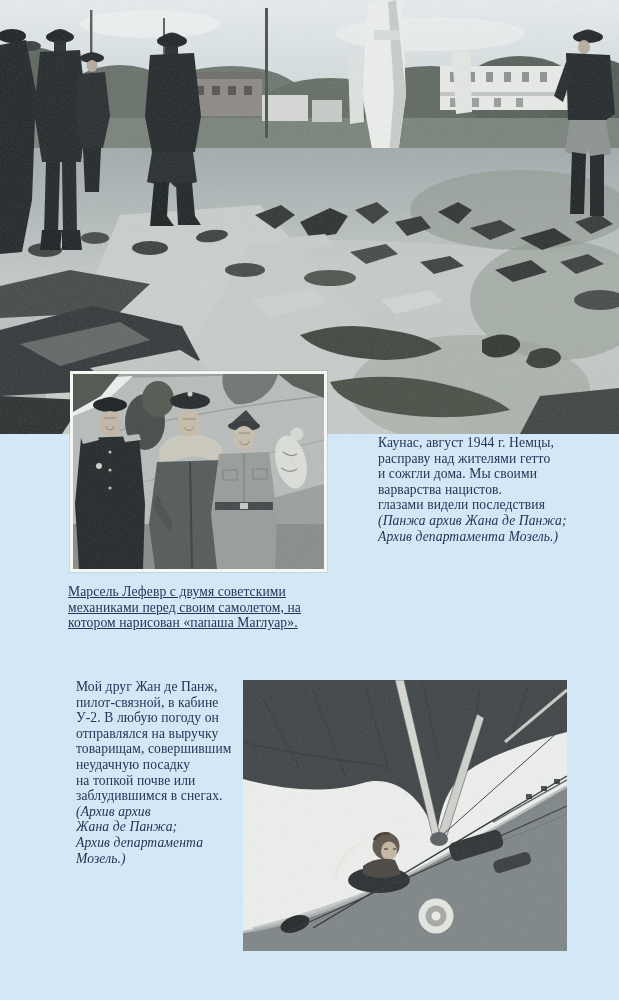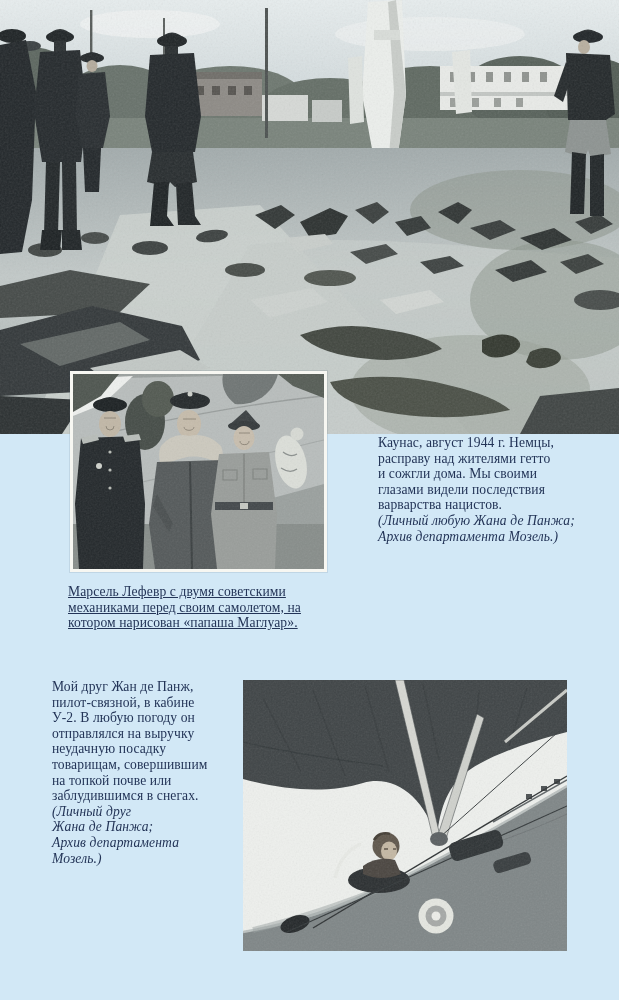--- a/index.html
+++ b/index.html
@@ -254,42 +254,42 @@
         <path d="M150,96 h14 v10 h-14 z M180,95 h14 v10 h-14 z" fill="none" stroke="#7e827f" stroke-width="1.1"></path>
       </g>
       <rect width="251" height="195" filter="url(#grainM)" opacity=".13"></rect>
     </svg>
   </div>
 
   <div class="cap" style="left:378px;top:435px;width:220px;">
     <div class="ln">Каунас, август 1944 г. Немцы,</div>
     <div class="ln">расправу над жителями гетто</div>
     <div class="ln">и сожгли дома. Мы своими</div>
+    <div class="ln">варварства нацистов.</div>
     <div class="ln">глазами видели последствия</div>
-    <div class="ln">варварства нацистов.</div>
-    <div class="ln it">(Личный любую Жана де Панжа;</div>
+    <div class="ln it">(Панжа архив Жана де Панжа;</div>
     <div class="ln it">Архив департамента Мозель.)</div>
   </div>
 
   <div class="cap" style="left:68px;top:584px;width:260px;text-decoration:underline;">
     <div class="ln">Марсель Лефевр с двумя советскими</div>
     <div class="ln">механиками перед своим самолетом, на</div>
     <div class="ln">котором нарисован «папаша Маглуар».</div>
   </div>
 
-  <div class="cap" style="left:52px;top:679px;width:190px;">
+  <div class="cap" style="left:76px;top:679px;width:190px;">
     <div class="ln">Мой друг Жан де Панж,</div>
     <div class="ln">пилот-связной, в кабине</div>
     <div class="ln">У-2. В любую погоду он</div>
     <div class="ln">отправлялся на выручку</div>
+    <div class="ln">товарищам, совершившим</div>
     <div class="ln">неудачную посадку</div>
-    <div class="ln">товарищам, совершившим</div>
     <div class="ln">на топкой почве или</div>
     <div class="ln">заблудившимся в снегах.</div>
-    <div class="ln it">(Личный друг</div>
+    <div class="ln it">(Архив архив</div>
     <div class="ln it">Жана де Панжа;</div>
     <div class="ln it">Архив департамента</div>
     <div class="ln it">Мозель.)</div>
   </div>
 
   <div class="photo" style="left:243px;top:680px;width:324px;height:271px;">
     <svg width="324" height="271" viewBox="0 0 324 271">
       <defs>
         <filter id="grainB">
             <feTurbulence type="fractalNoise" baseFrequency="0.6" numOctaves="2" stitchTiles="stitch"></feTurbulence>

